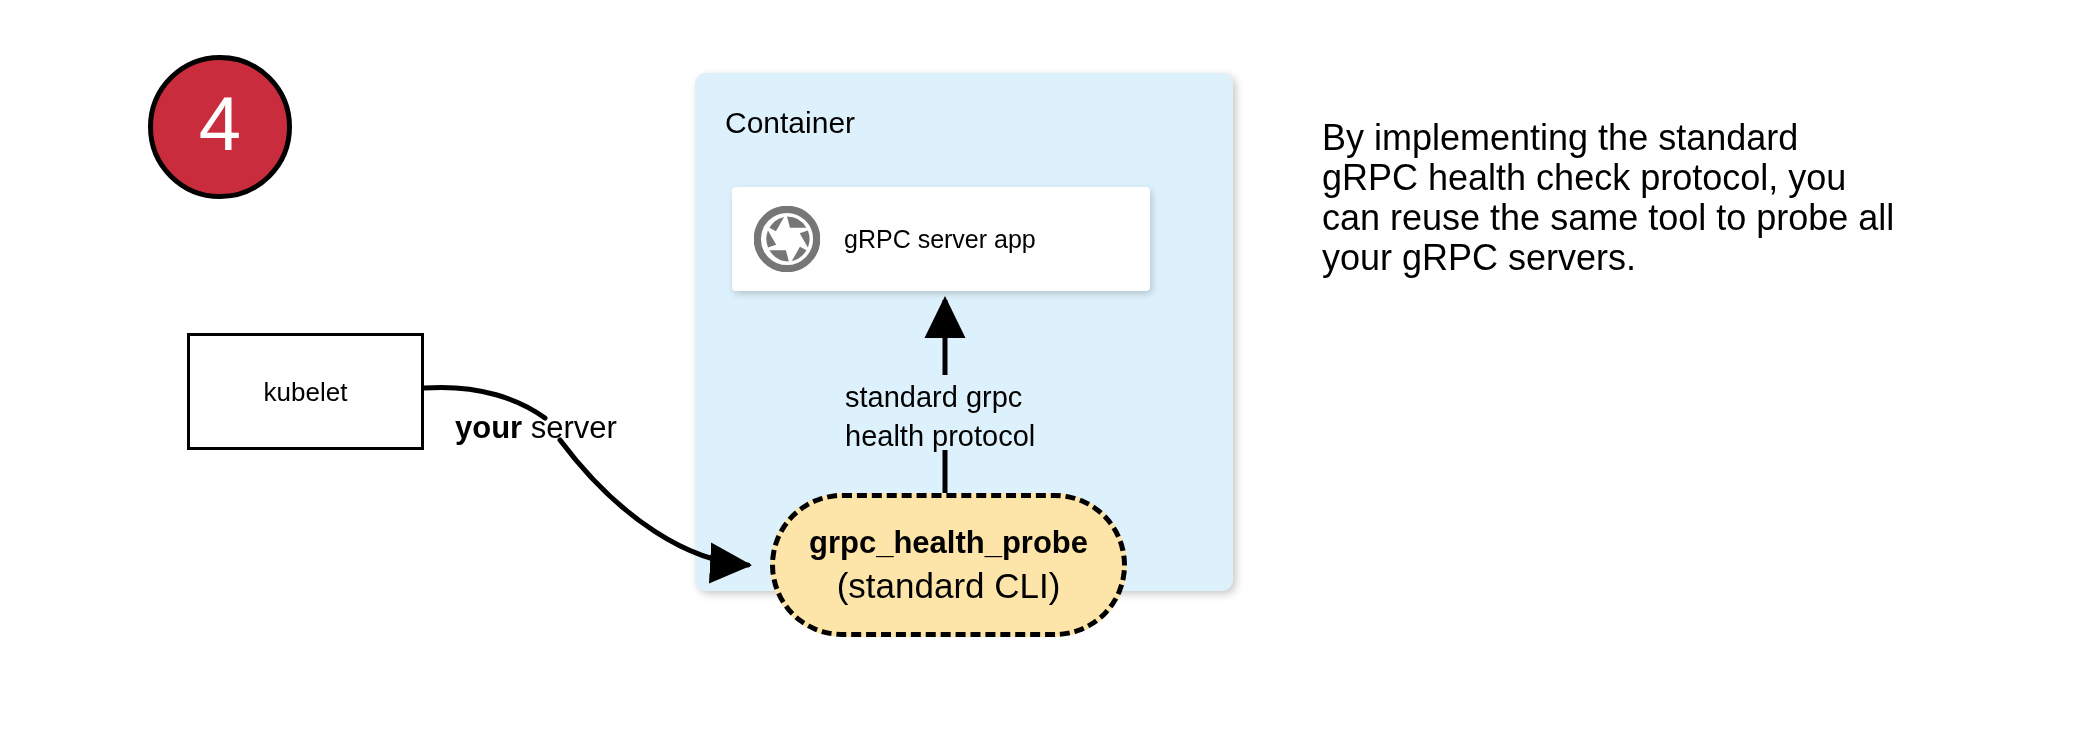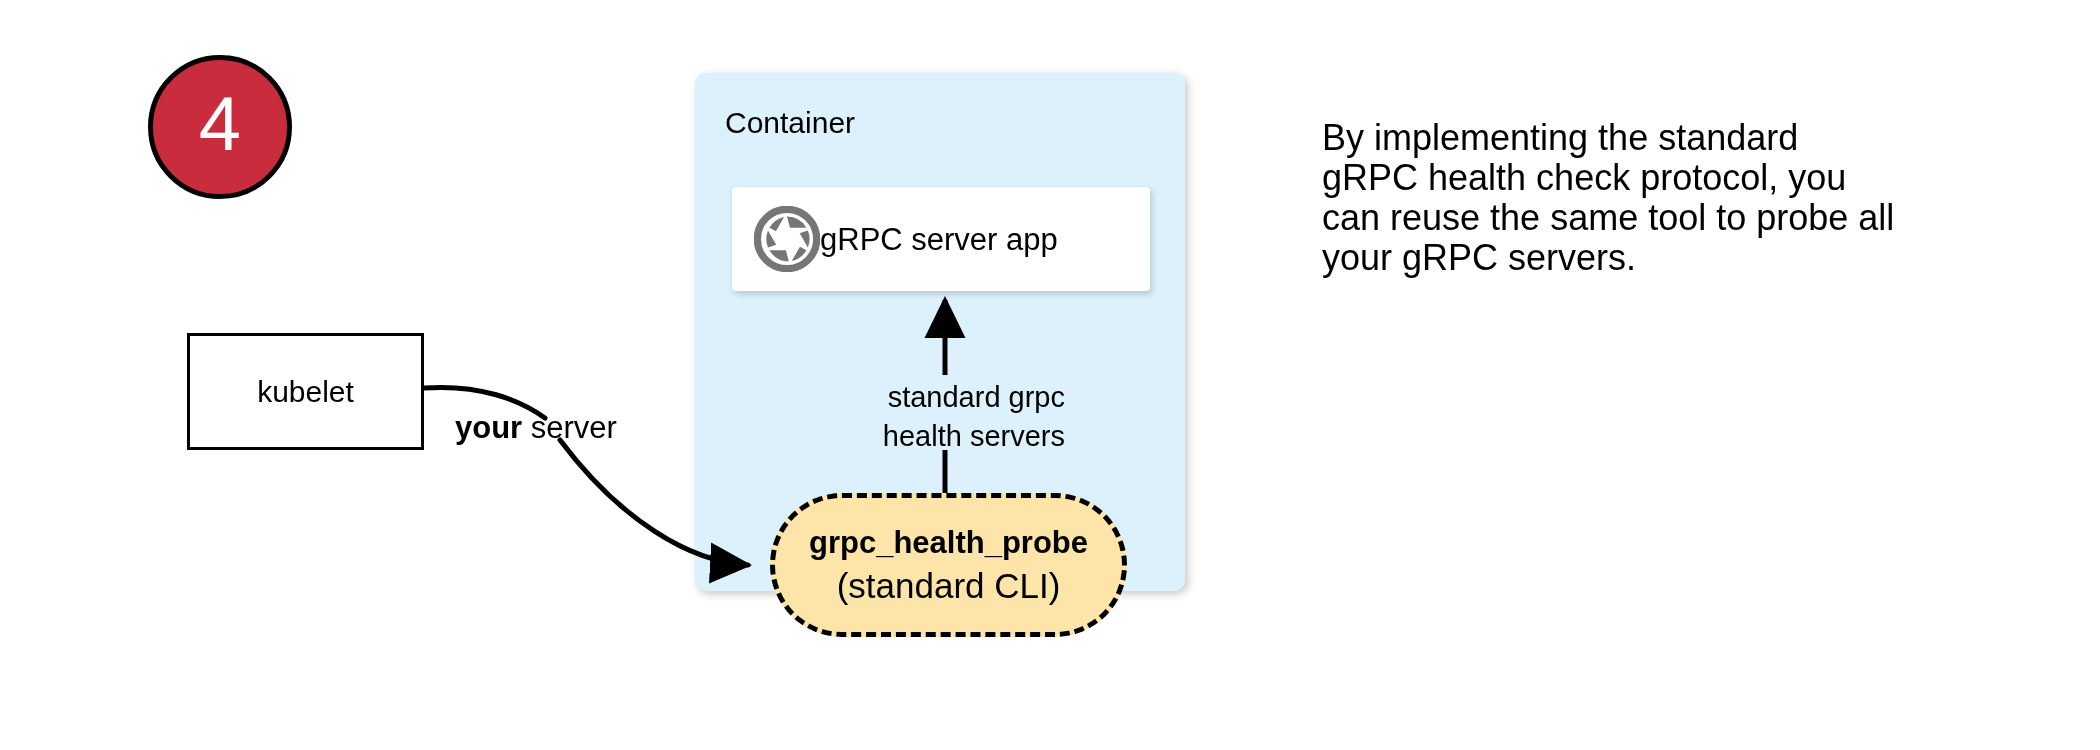--- a/index.html
+++ b/index.html
@@ -50,20 +50,21 @@
   
   .container-panel {
     position: absolute;
     left: 695px;
     top: 73px;
     width: 490px;
     height: 518px;
     background: #ddf1fc;
     border-radius: 11px;
     box-shadow: 3px 3px 9px rgba(0,0,0,0.22);
+    padding-left: 48px;
   }
   .container-title {
     position: absolute;
     left: 30px;
     top: 35px;
     font-size: 30px;
     line-height: 1;
     color: #000;
     white-space: nowrap;
   }
@@ -83,42 +84,43 @@
     padding-left: 22px;
     box-sizing: border-box;
   }
   .aperture-icon {
     width: 66px;
     height: 66px;
     flex: 0 0 66px;
     display: block;
   }
   .server-card-label {
-    font-size: 31px;
+    margin-left: 24px;
+    font-size: 25px;
     line-height: 1;
     color: #000;
     white-space: nowrap;
   }
 
   
   .kubelet-box {
     position: absolute;
     left: 187px;
     top: 333px;
     width: 237px;
     height: 117px;
     background: #ffffff;
     border: 3px solid #000000;
     box-sizing: border-box;
     display: flex;
     align-items: center;
     justify-content: center;
   }
   .kubelet-label {
-    font-size: 30px;
+    font-size: 26px;
     line-height: 1;
     color: #000;
     white-space: nowrap;
   }
 
   
   .exec-probe-label {
     position: absolute;
     left: 455px;
     top: 412px;
@@ -130,21 +132,21 @@
   .exec-probe-label .bold {
     font-weight: bold;
   }
 
   
   .protocol-label {
     position: absolute;
     left: 845px;
     top: 378px;
     width: 220px;
-    text-align: right;
+    text-align: left;
     font-size: 29px;
     line-height: 39px;
     color: #000;
   }
 
   
   .probe-pill {
     position: absolute;
     left: 770px;
     top: 493px;
@@ -225,21 +227,21 @@
   </div>
 
   <div class="kubelet-box">
     <span class="kubelet-label">kubelet</span>
   </div>
 
   <div class="exec-probe-label"><span class="bold">your</span><span> server</span></div>
 
   <div class="protocol-label">
     <div>standard grpc</div>
-    <div>health servers</div>
+    <div>health protocol</div>
   </div>
 
   <div class="probe-pill">
     <span class="probe-pill-title">grpc_health_probe</span>
     <span class="probe-pill-subtitle">(standard CLI)</span>
   </div>
 
   <div class="annotation">By implementing the standard gRPC health check protocol, you can reuse the same tool to probe all your gRPC servers.</div>
 
   <svg class="overlay" viewBox="0 0 2100 750">

